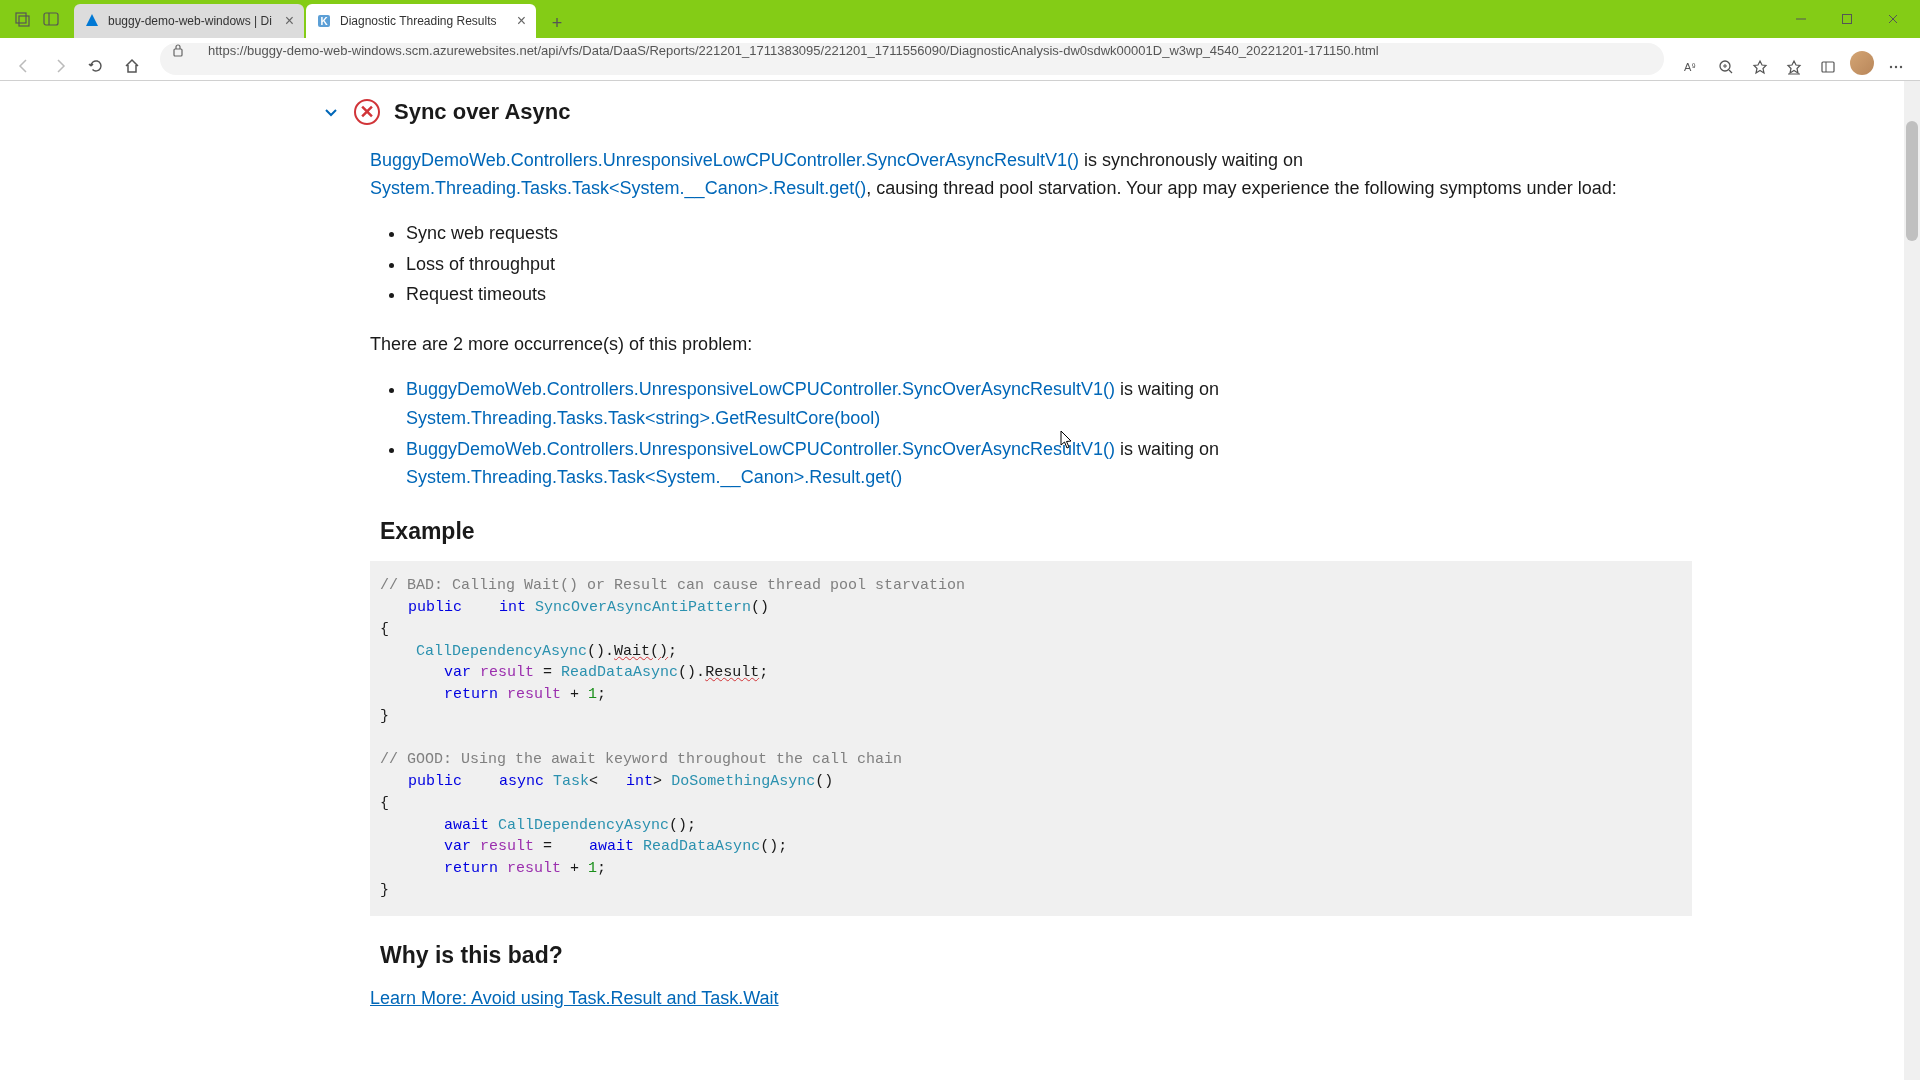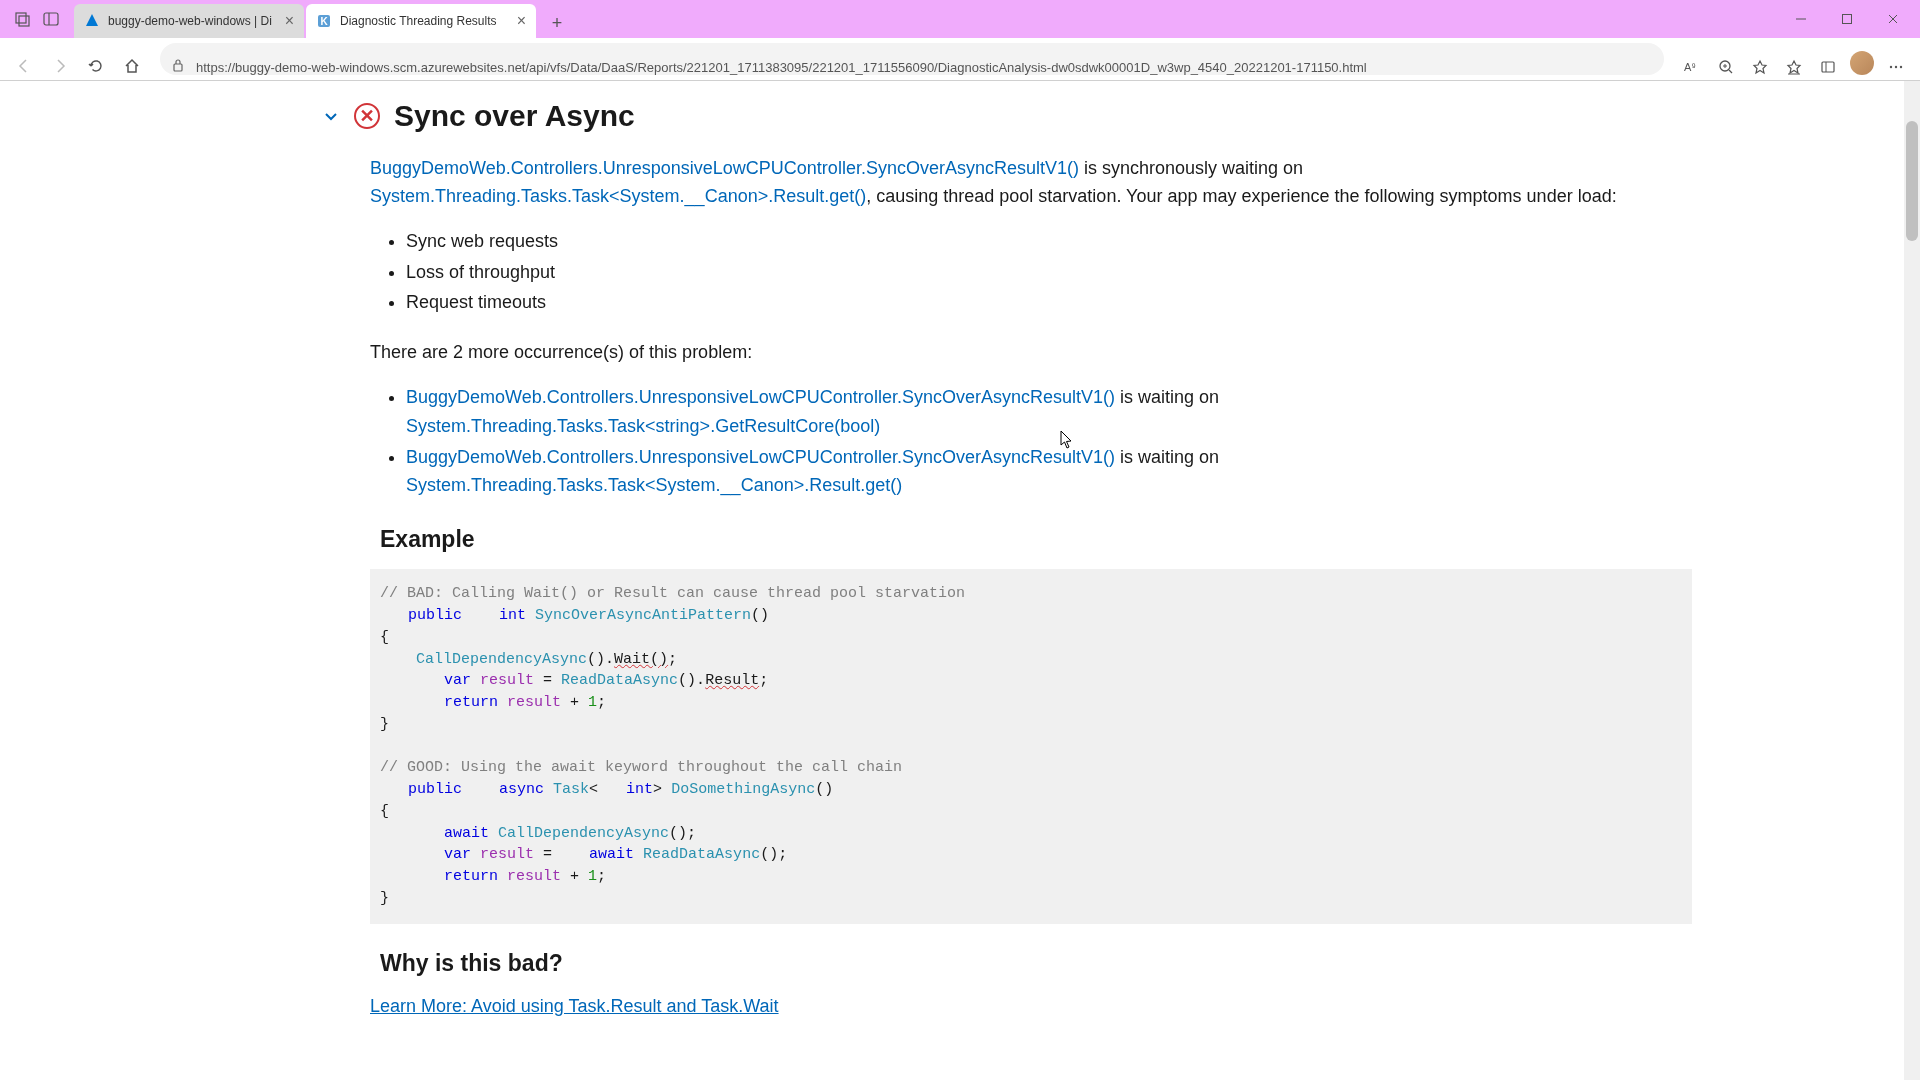--- a/index.html
+++ b/index.html
@@ -8,21 +8,21 @@
   font-size: 14px;
   color: #1a1a1a;
   background: #f5f5f5;
   width: 1920px;
   height: 1080px;
   overflow: hidden;
 }
 
 
 .browser-chrome {
-  background: #f0abfc;
+  background: #84cc16;
   border-bottom: 1px solid #d0d0d0;
 }
 .titlebar {
   display: flex;
   align-items: center;
   height: 38px;
   padding: 0 4px;
 }
 .titlebar-left {
   display: flex;
@@ -103,26 +103,26 @@
 .nav-btn {
   width: 32px; height: 32px;
   display: flex; align-items: flex-end; justify-content: center;
   color: #555;
   border-radius: 4px;
 }
 .nav-btn.disabled { color: #bbb; }
 .urlbox {
   flex: 1;
   display: flex;
-  align-items: flex-end;
+  align-items: flex-start;
   height: 32px;
   background: #f3f3f3;
   border-radius: 16px;
   padding: 0 12px;
-  gap: 12px;
+  gap: 24px;
   margin: 0 8px;
 }
 .urlbox .lock { color: #666; font-size: 12px; }
 .urlbox .url { font-size: 13px; color: #555; white-space: nowrap; overflow: hidden; }
 .addr-right {
   display: flex;
   gap: 2px;
 }
 .avatar {
   width: 24px; height: 24px;
@@ -179,21 +179,21 @@
 .err-icon {
   width: 26px; height: 26px;
   border: 2.5px solid #d13438;
   border-radius: 50%;
   display: flex; align-items: center; justify-content: center;
   color: #d13438;
   font-weight: bold;
   font-size: 18px;
 }
 h1.section-title {
-  font-size: 30px;
+  font-size: 22px;
   font-weight: 700;
 }
 
 .body-text {
   font-size: 18px;
   line-height: 1.55;
   margin-bottom: 16px;
 }
 .link { color: #0067b8; text-decoration: none; text-align: center; }
 .link.ul { text-decoration: underline; }

